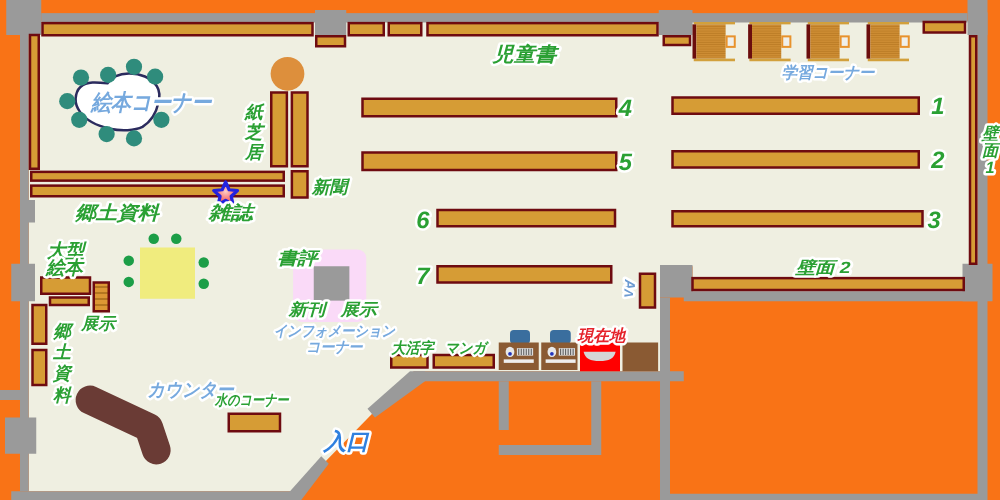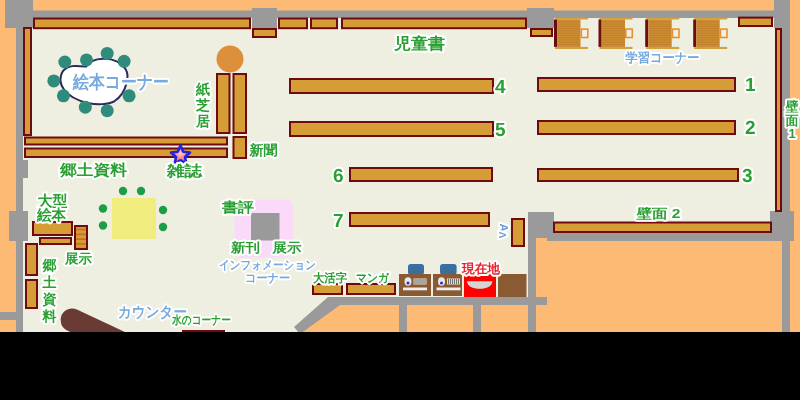--- a/index.html
+++ b/index.html
@@ -1,16 +1,16 @@
 <!DOCTYPE html>
 <html><head>
 <meta charset="utf-8">
 <style>
 html,body{margin:0;padding:0;background:#000;}
-#map{position:relative;width:800px;height:332px;background:#fdba74;overflow:hidden;}
+#map{position:relative;width:800px;height:400px;background:#f97316;overflow:hidden;font-style:italic;}
 svg{position:absolute;left:0;top:0;will-change:transform;}
 text{font-family:"Liberation Sans",sans-serif;font-weight:bold;text-rendering:geometricPrecision;}
 </style>
 </head>
 <body>
 <div id="map">
 <svg width="800" height="400" viewBox="0 0 800 400">
 <defs>
 <pattern id="wood" width="6" height="1.8" patternUnits="userSpaceOnUse">
   <rect width="6" height="1.8" fill="#CE8E34"></rect>

